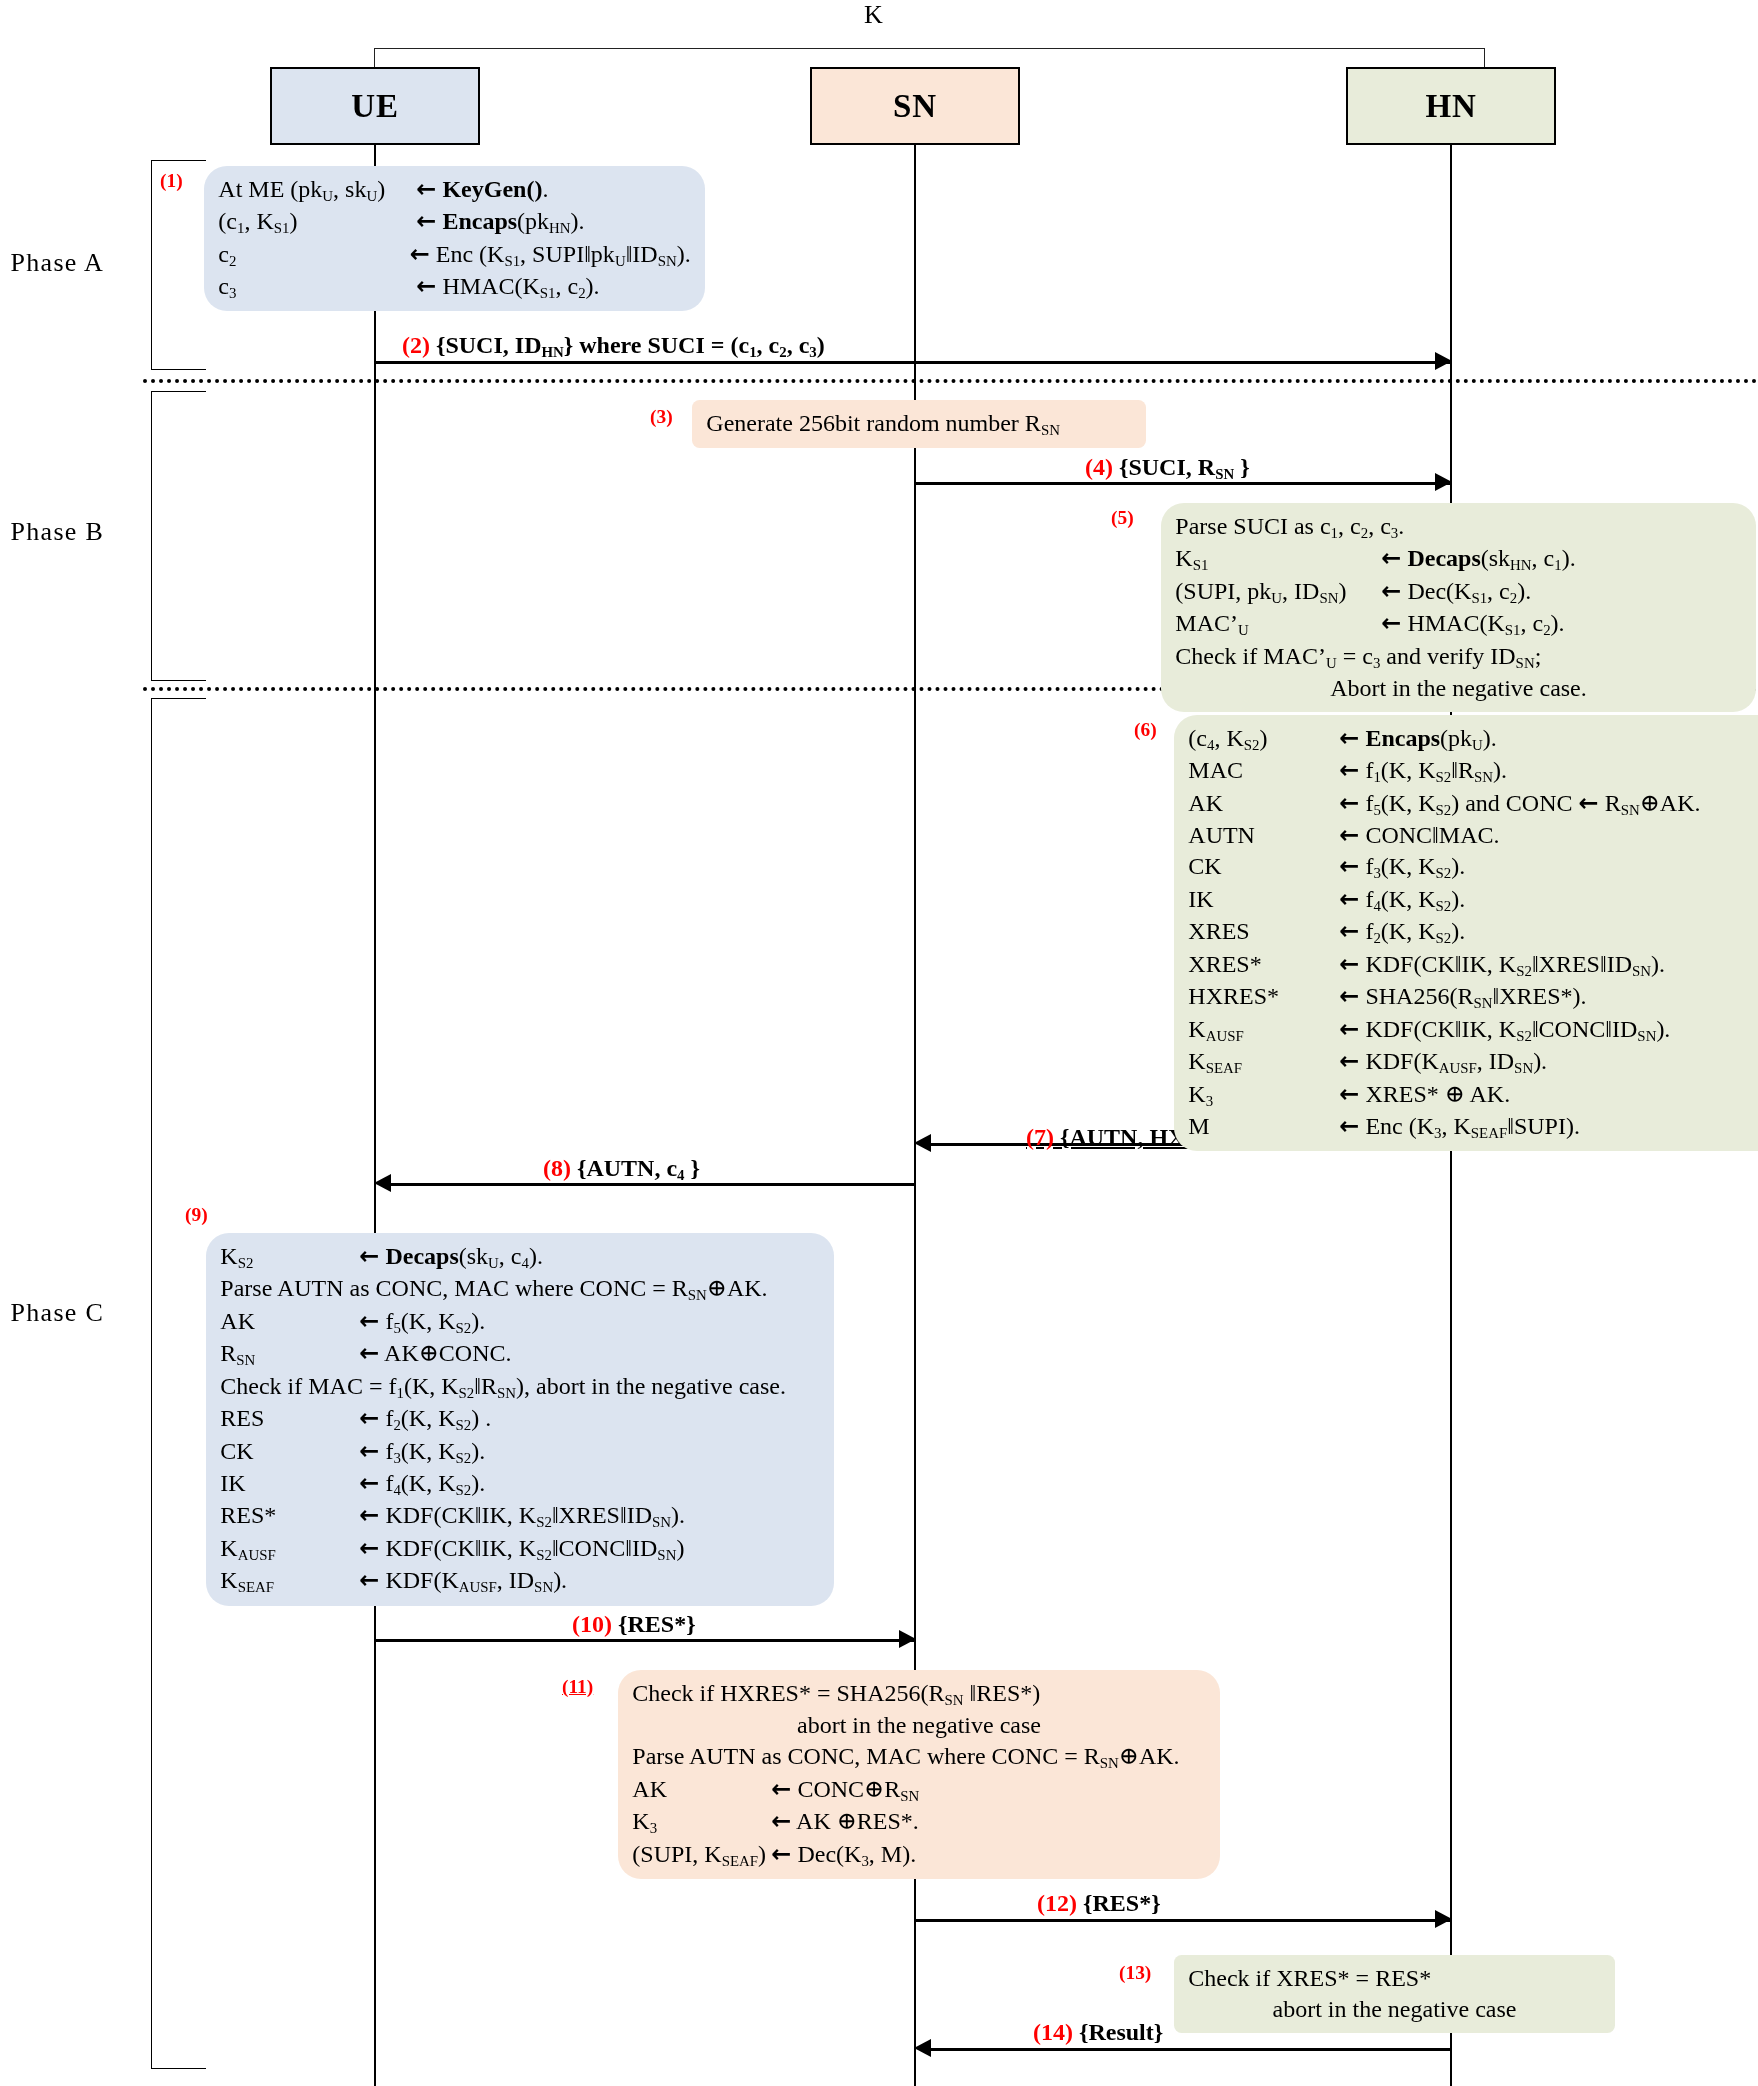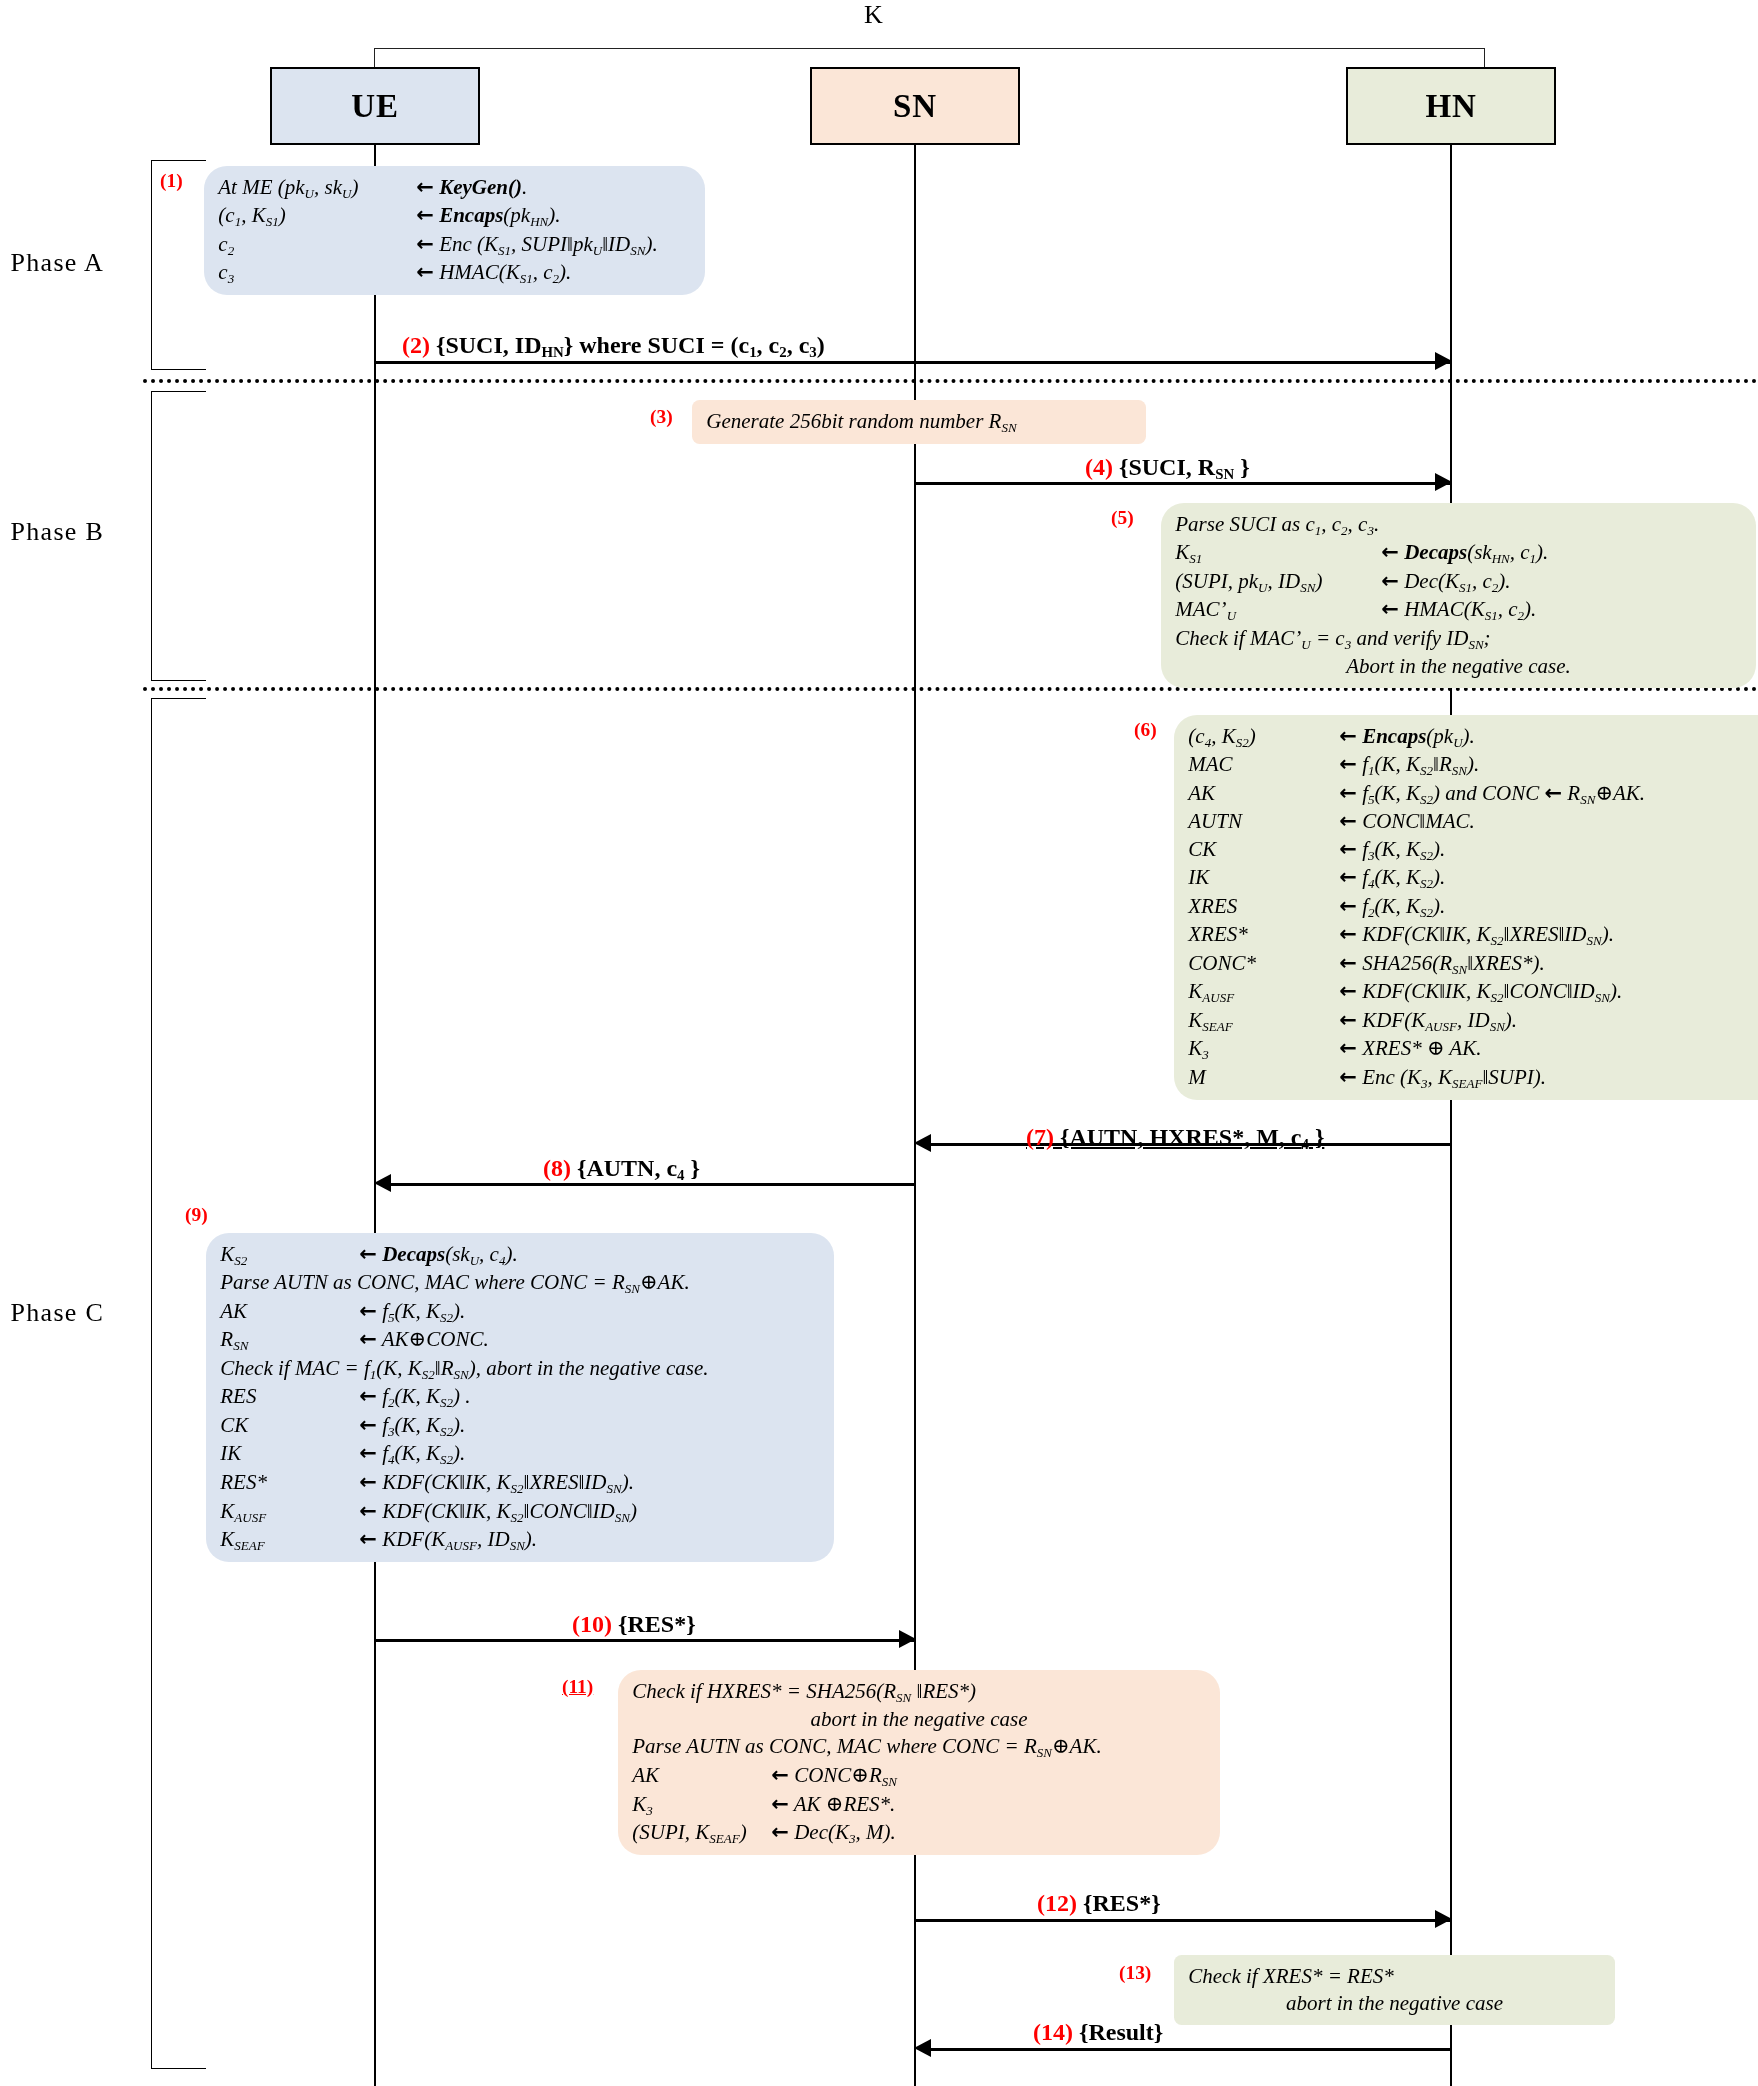--- a/index.html
+++ b/index.html
@@ -76,23 +76,22 @@
     z-index:2;
   }
 
   
   .note {
     position:absolute;
     border-radius:23px;
     padding:7.6px 14.3px;
     z-index:5;
     line-height:1.30;
-    font-size:21px;
+    font-size:24px;
     white-space:nowrap;
-    font-style:italic;
   }
   .note.blue  { background:#dce4f0; }
   .note.peach { background:#fbe6d7; }
   .note.green { background:#e8ecda; }
   .note.flat  { border-radius:7.6px; }
 
   .note .row { display:flex; }
   .note .lhs { display:inline-block; }
   .note .rhs { display:inline-block;text-align:center; }
   .note .full { display:block; }
@@ -262,21 +261,21 @@
     </div>
     <div class="row">
       <span class="lhs" style="width:151px">XRES</span>
       <span class="rhs"><span class="arw">←</span> f<sub>2</sub>(K, K<sub>S2</sub>).</span>
     </div>
     <div class="row">
       <span class="lhs" style="width:151px">XRES*</span>
       <span class="rhs"><span class="arw">←</span> KDF(CK‖IK, K<sub>S2</sub>‖XRES‖ID<sub>SN</sub>).</span>
     </div>
     <div class="row">
-      <span class="lhs" style="width:151px">CONC*</span>
+      <span class="lhs" style="width:151px">HXRES*</span>
       <span class="rhs"><span class="arw">←</span> SHA256(R<sub>SN</sub>‖XRES*).</span>
     </div>
     <div class="row">
       <span class="lhs" style="width:151px">K<sub>AUSF</sub></span>
       <span class="rhs"><span class="arw">←</span> KDF(CK‖IK, K<sub>S2</sub>‖CONC‖ID<sub>SN</sub>).</span>
     </div>
     <div class="row">
       <span class="lhs" style="width:151px">K<sub>SEAF</sub></span>
       <span class="rhs"><span class="arw">←</span> KDF(K<sub>AUSF</sub>, ID<sub>SN</sub>).</span>
     </div>

